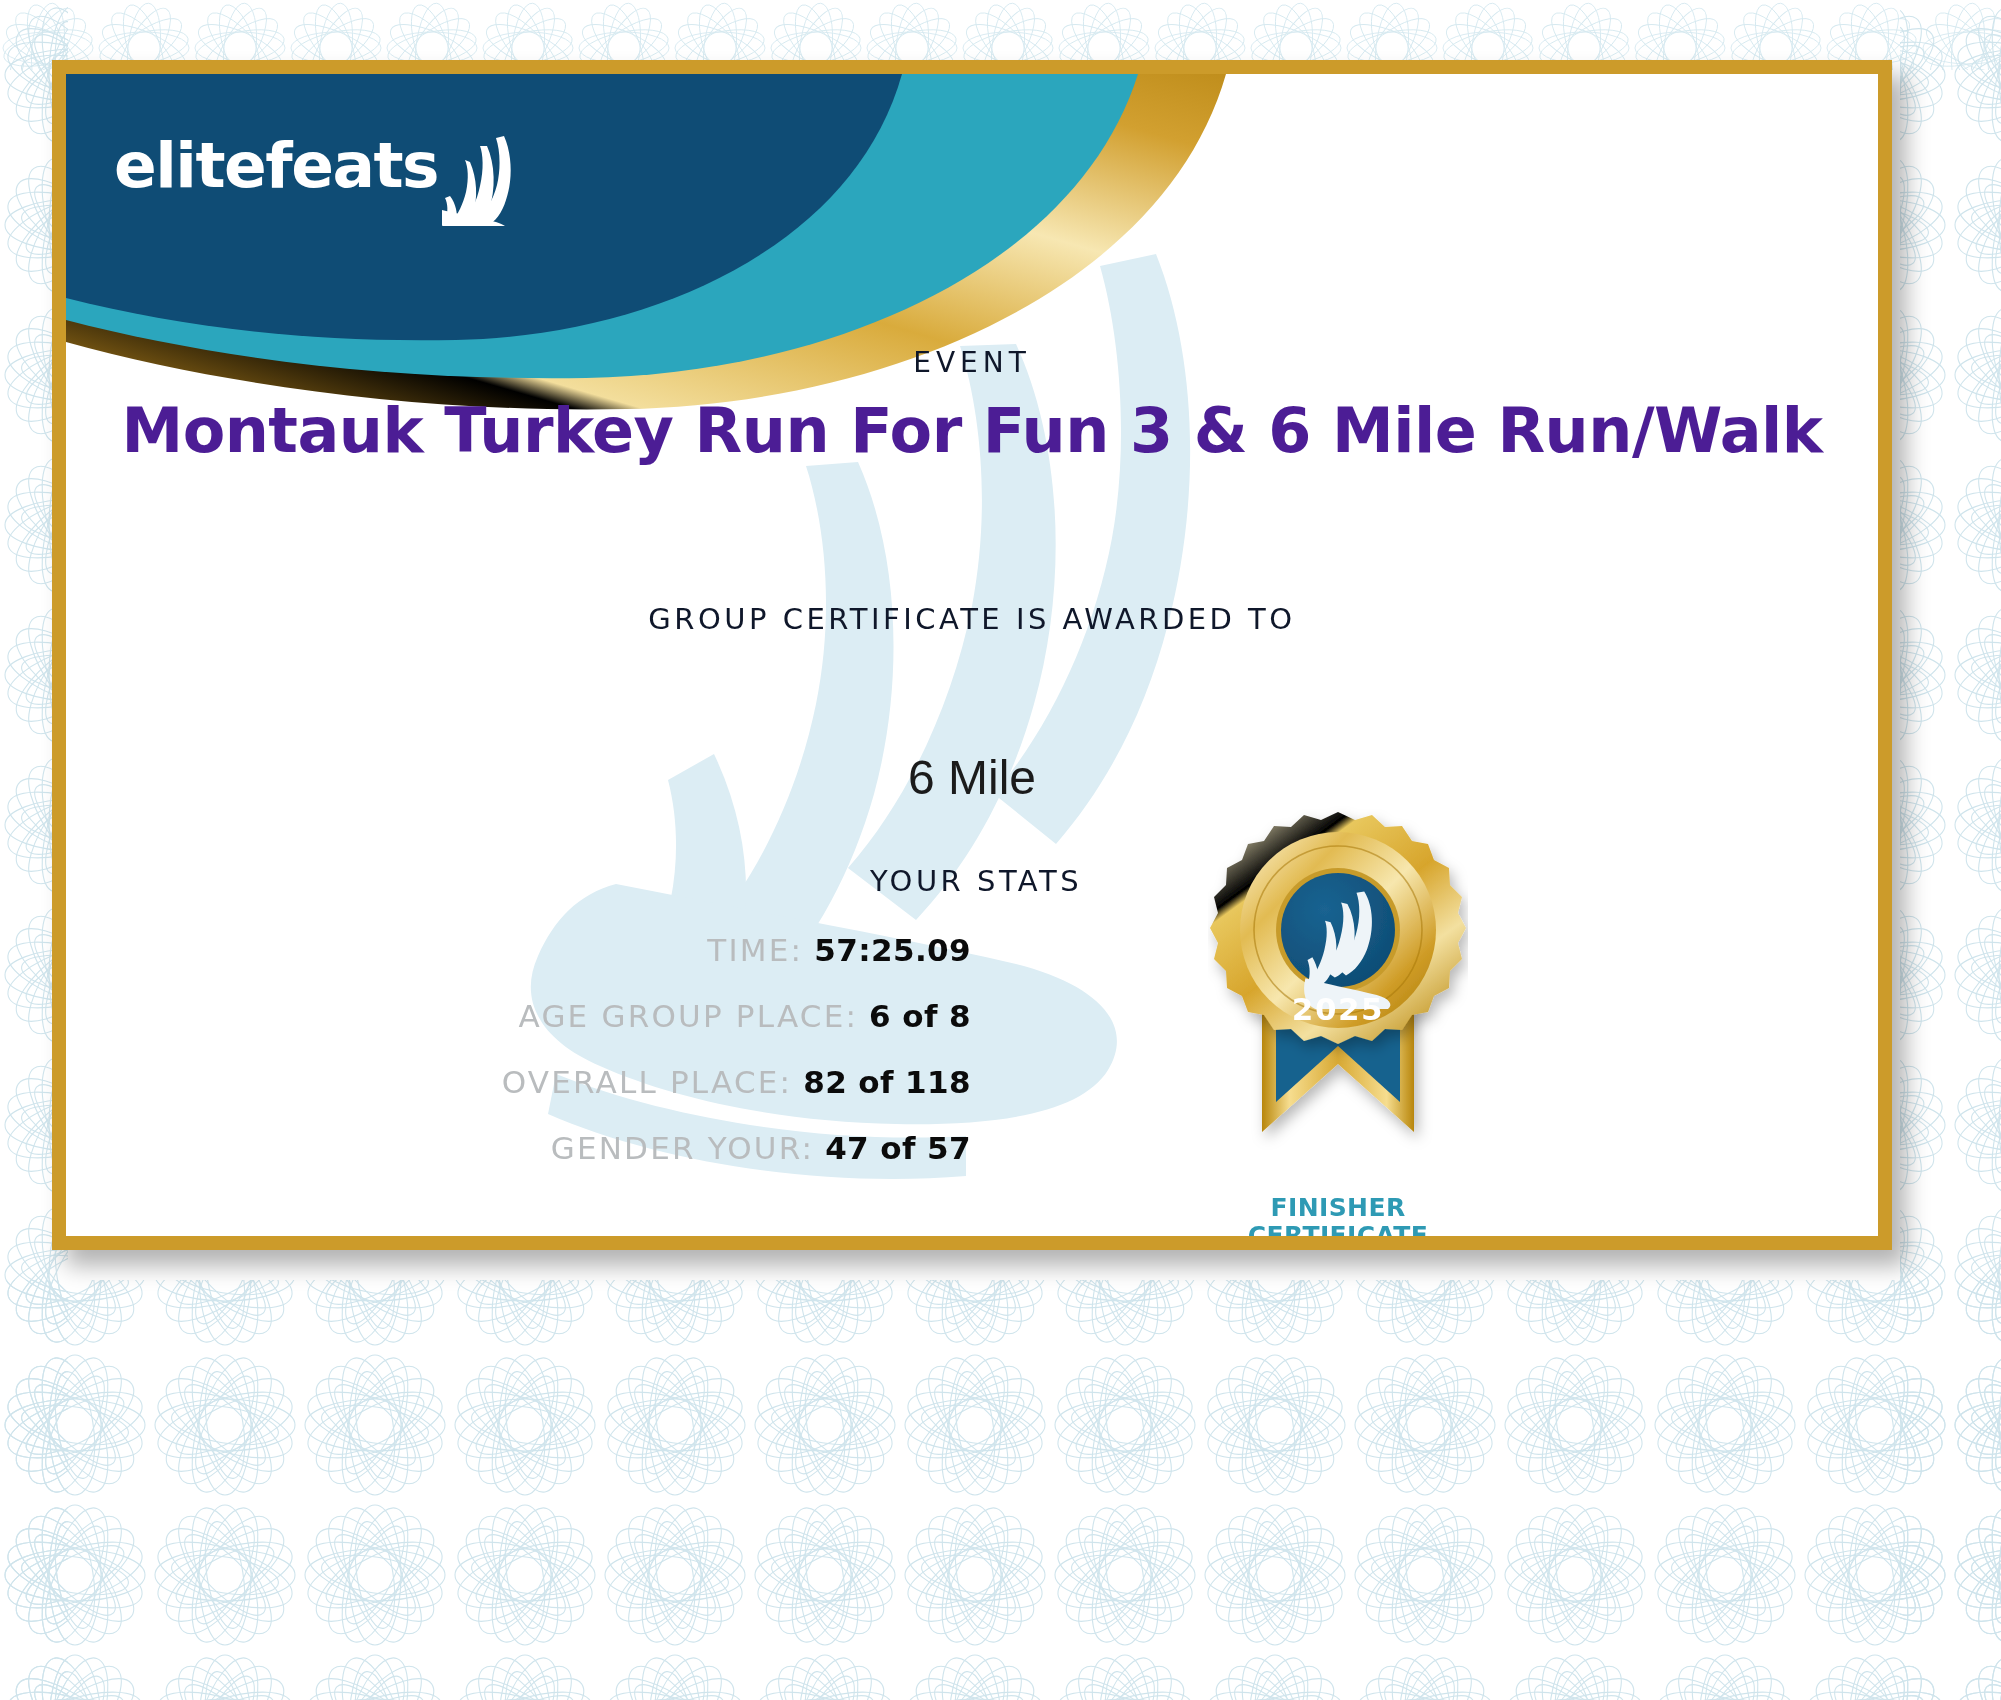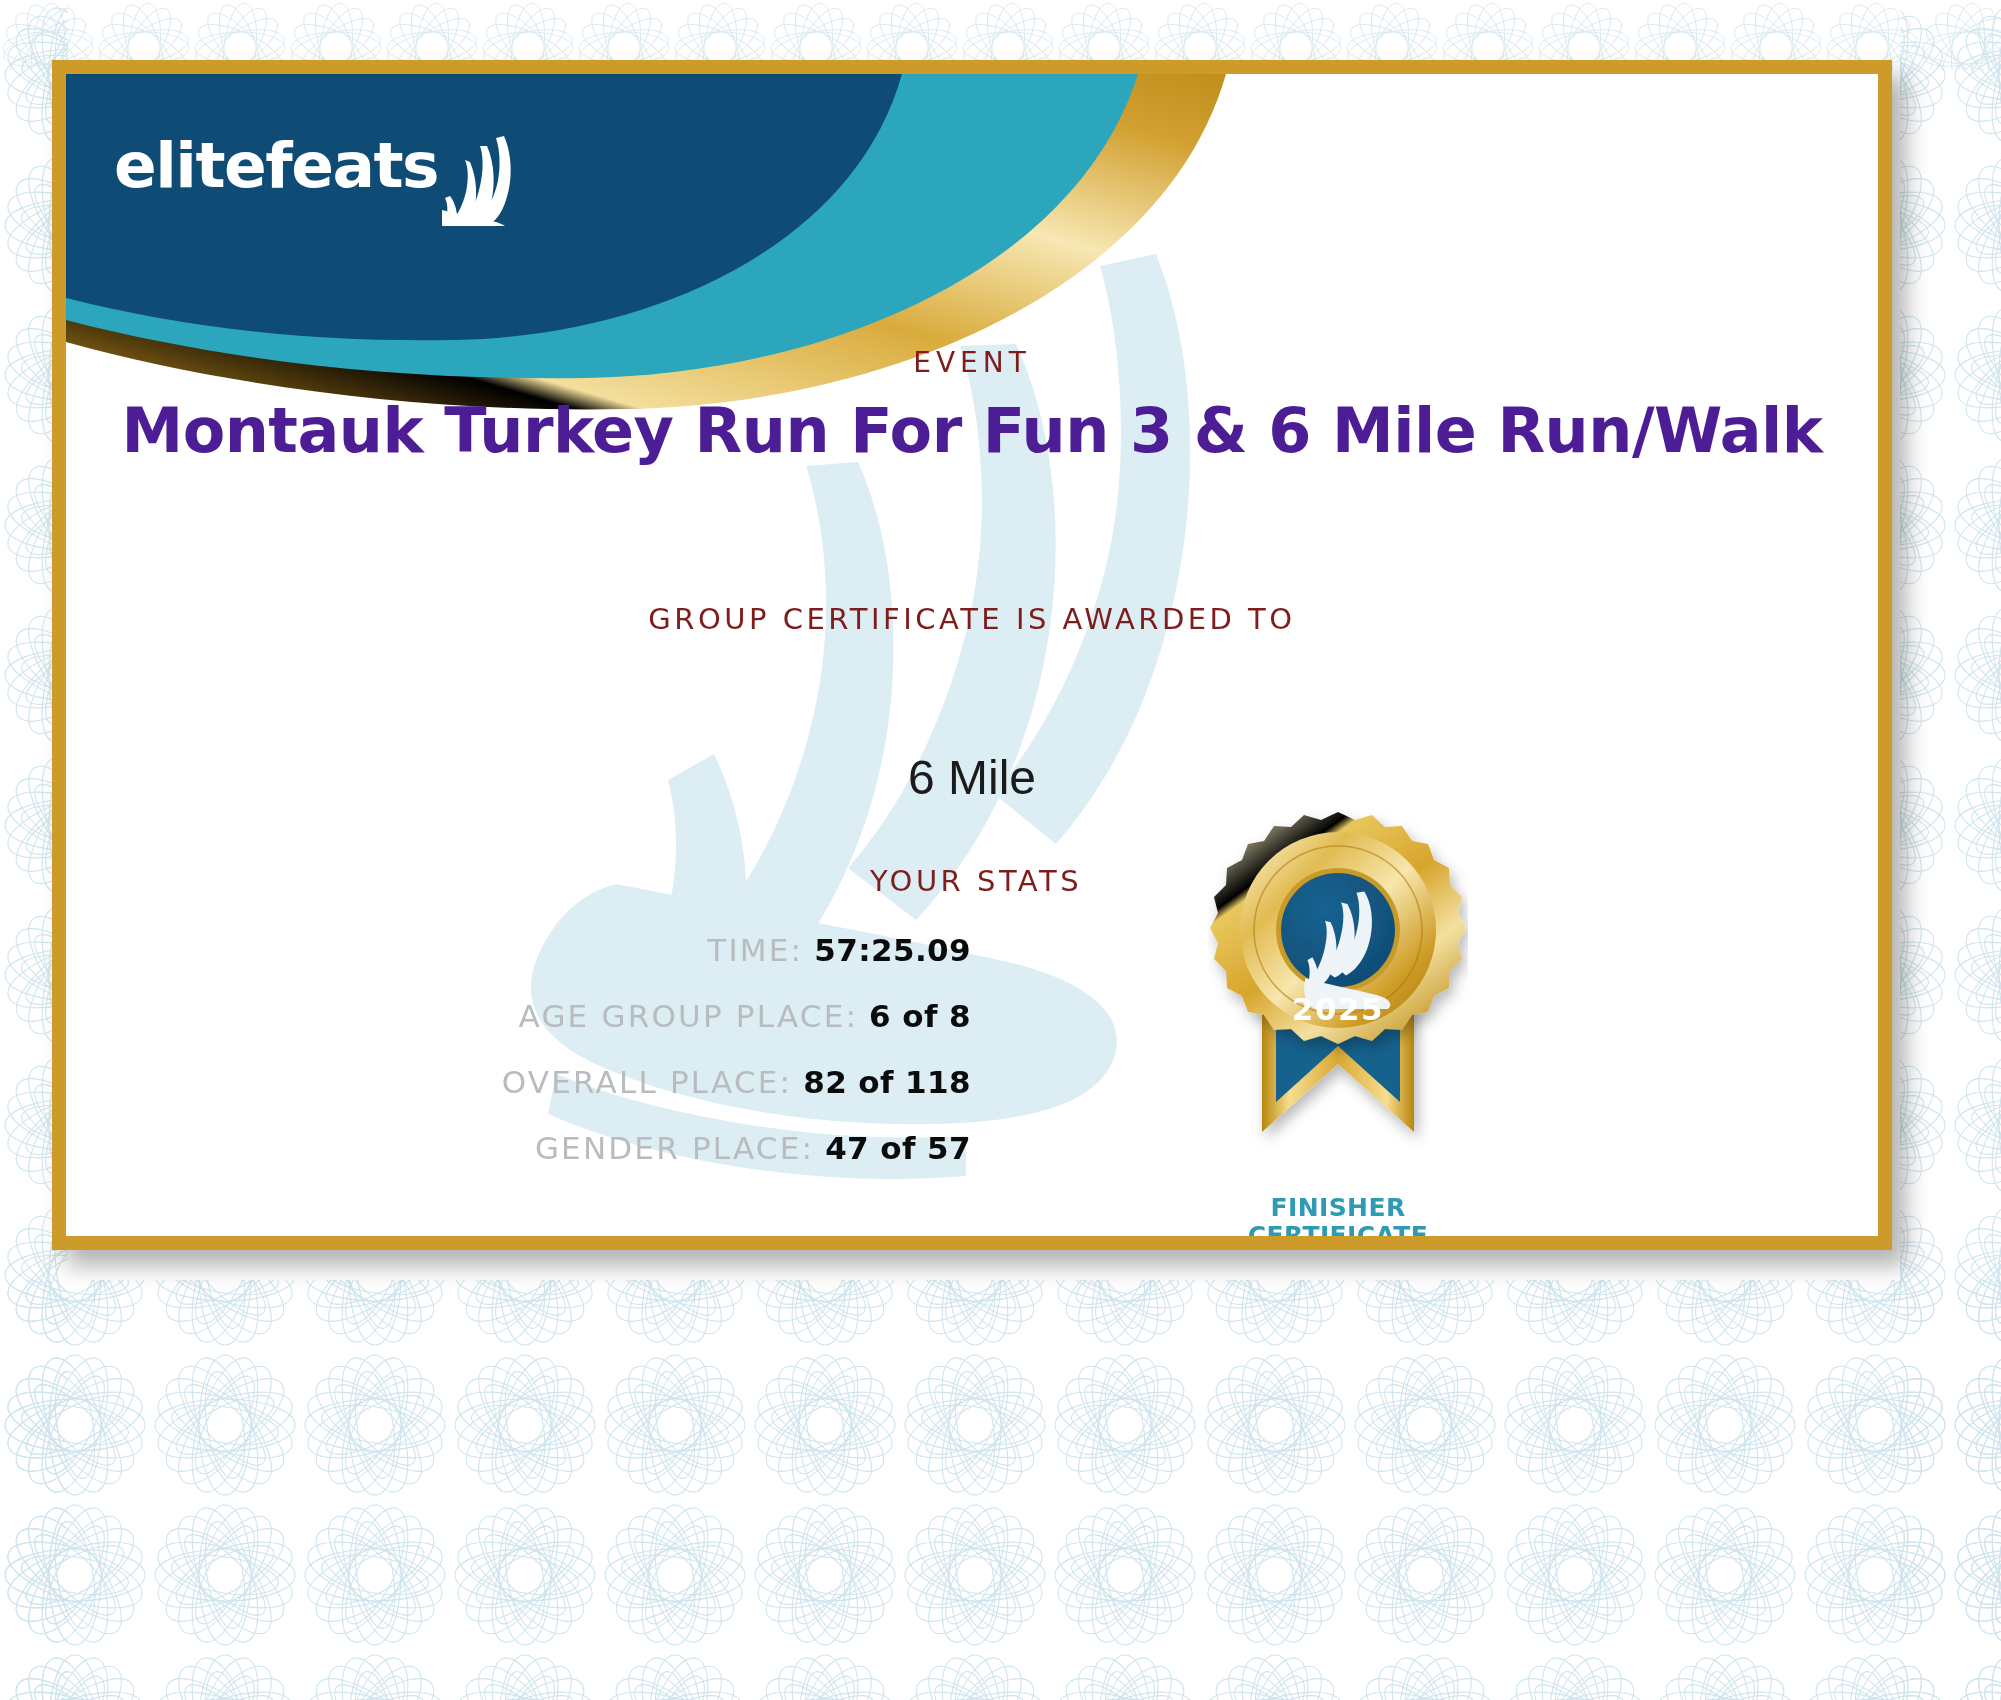--- a/index.html
+++ b/index.html
@@ -54,21 +54,21 @@
     letter-spacing:-1.5px;line-height:1;
   }
 
   
   #content{
     position:absolute;left:0;top:0;width:1812px;height:1162px;
     z-index:3;
   }
 
   .label-caps{
-    color:#7f1d1d;
+    color:#0f172a;
     font-family:"DejaVu Sans", sans-serif;
     letter-spacing:3.2px;
     font-weight:normal;
     text-align:center;
   }
 
   #event-label{
     position:absolute;top:272px;left:0;right:0;
     font-size:28px;letter-spacing:5px;
   }
@@ -251,21 +251,21 @@
       </div>
       <div class="stat-row">
         <span class="stat-label">AGE GROUP PLACE:</span>
         <span class="stat-value">6 of 8</span>
       </div>
       <div class="stat-row">
         <span class="stat-label">OVERALL PLACE:</span>
         <span class="stat-value">82 of 118</span>
       </div>
       <div class="stat-row">
-        <span class="stat-label">GENDER PLACE:</span>
+        <span class="stat-label">GENDER YOUR:</span>
         <span class="stat-value">47 of 57</span>
       </div>
     </div>
 
     <div id="medal-seal">
       <svg id="medal-svg" width="260" height="400" viewBox="0 0 260 400" xmlns="http://www.w3.org/2000/svg" aria-hidden="true">
         <defs>
           <linearGradient id="gRib" x1="0" y1="0" x2="1" y2="0">
             <stop offset="0%" stop-color="#b8860b"></stop>
             <stop offset="18%" stop-color="#f6dd8f"></stop>

